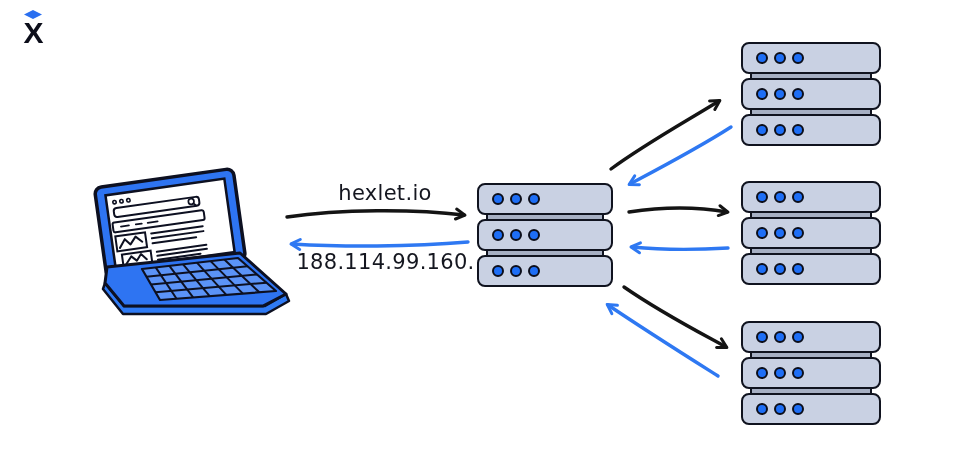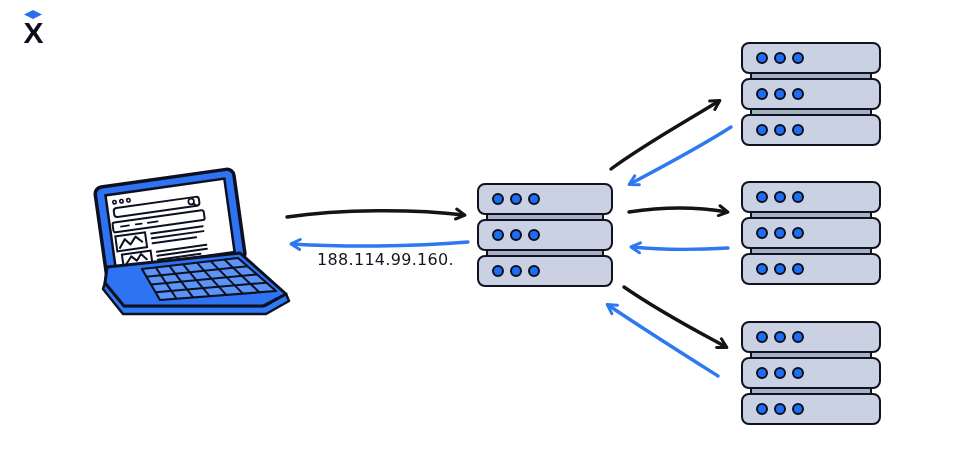--- a/index.html
+++ b/index.html
@@ -19,21 +19,21 @@
     font-size:30px; line-height:30px; color:#0c0e1a; letter-spacing:-1px;
     margin-top:-1px;
   }
 
   
   .flow-label {
     position:absolute; text-align:center; color:#14161f;
     font-family:"DejaVu Sans", sans-serif; letter-spacing:0.3px;
   }
   .flow-label.request  { left:300px; top:181px; width:170px; font-size:21px; }
-  .flow-label.response { left:293px; top:250px; width:185px; font-size:16px; }
+  .flow-label.response { left:293px; top:250px; width:185px; font-size:21px; }
 
   
   .server-stack { position:absolute; display:flex; flex-direction:column; }
   .stack-dns    { left:477px; top:183px; width:136px; }
   .stack-up1    { left:741px; top:42px;  width:140px; }
   .stack-up2    { left:741px; top:181px; width:140px; }
   .stack-up3    { left:741px; top:321px; width:140px; }
   .server-unit {
     position:relative; z-index:1; box-sizing:border-box; height:32px;
     background:#c9d1e3; border:2.5px solid #10131f; border-radius:8px;
@@ -120,20 +120,21 @@
       <path d="M468,242 C410,247 342,247 292,244" stroke="#2e78f2" stroke-width="3.4" marker-end="url(#headU)"></path>
       <path d="M611,169 C645,144 685,122 719,101" stroke="#141414" stroke-width="3.4" marker-end="url(#headB)"></path>
       <path d="M731,127 C700,147 662,167 630,184" stroke="#2e78f2" stroke-width="3.4" marker-end="url(#headU)"></path>
       <path d="M629,212 C662,207 698,207 727,212" stroke="#141414" stroke-width="3.4" marker-end="url(#headB)"></path>
       <path d="M728,248 C695,250 662,250 632,247" stroke="#2e78f2" stroke-width="3.4" marker-end="url(#headU)"></path>
       <path d="M624,287 C660,312 695,330 726,347" stroke="#141414" stroke-width="3.4" marker-end="url(#headB)"></path>
       <path d="M718,376 C680,352 645,330 608,305" stroke="#2e78f2" stroke-width="3.4" marker-end="url(#headU)"></path>
     </g>
   </svg>
 
+  <div class="flow-label request">hexlet.io</div>
   <div class="flow-label response">188.114.99.160.</div>
 
   <div class="server-stack stack-dns">
     <div class="server-unit">
       <span class="led"></span>
       <span class="led"></span>
       <span class="led"></span>
     </div>
     <div class="server-connector"></div>
     <div class="server-unit">

